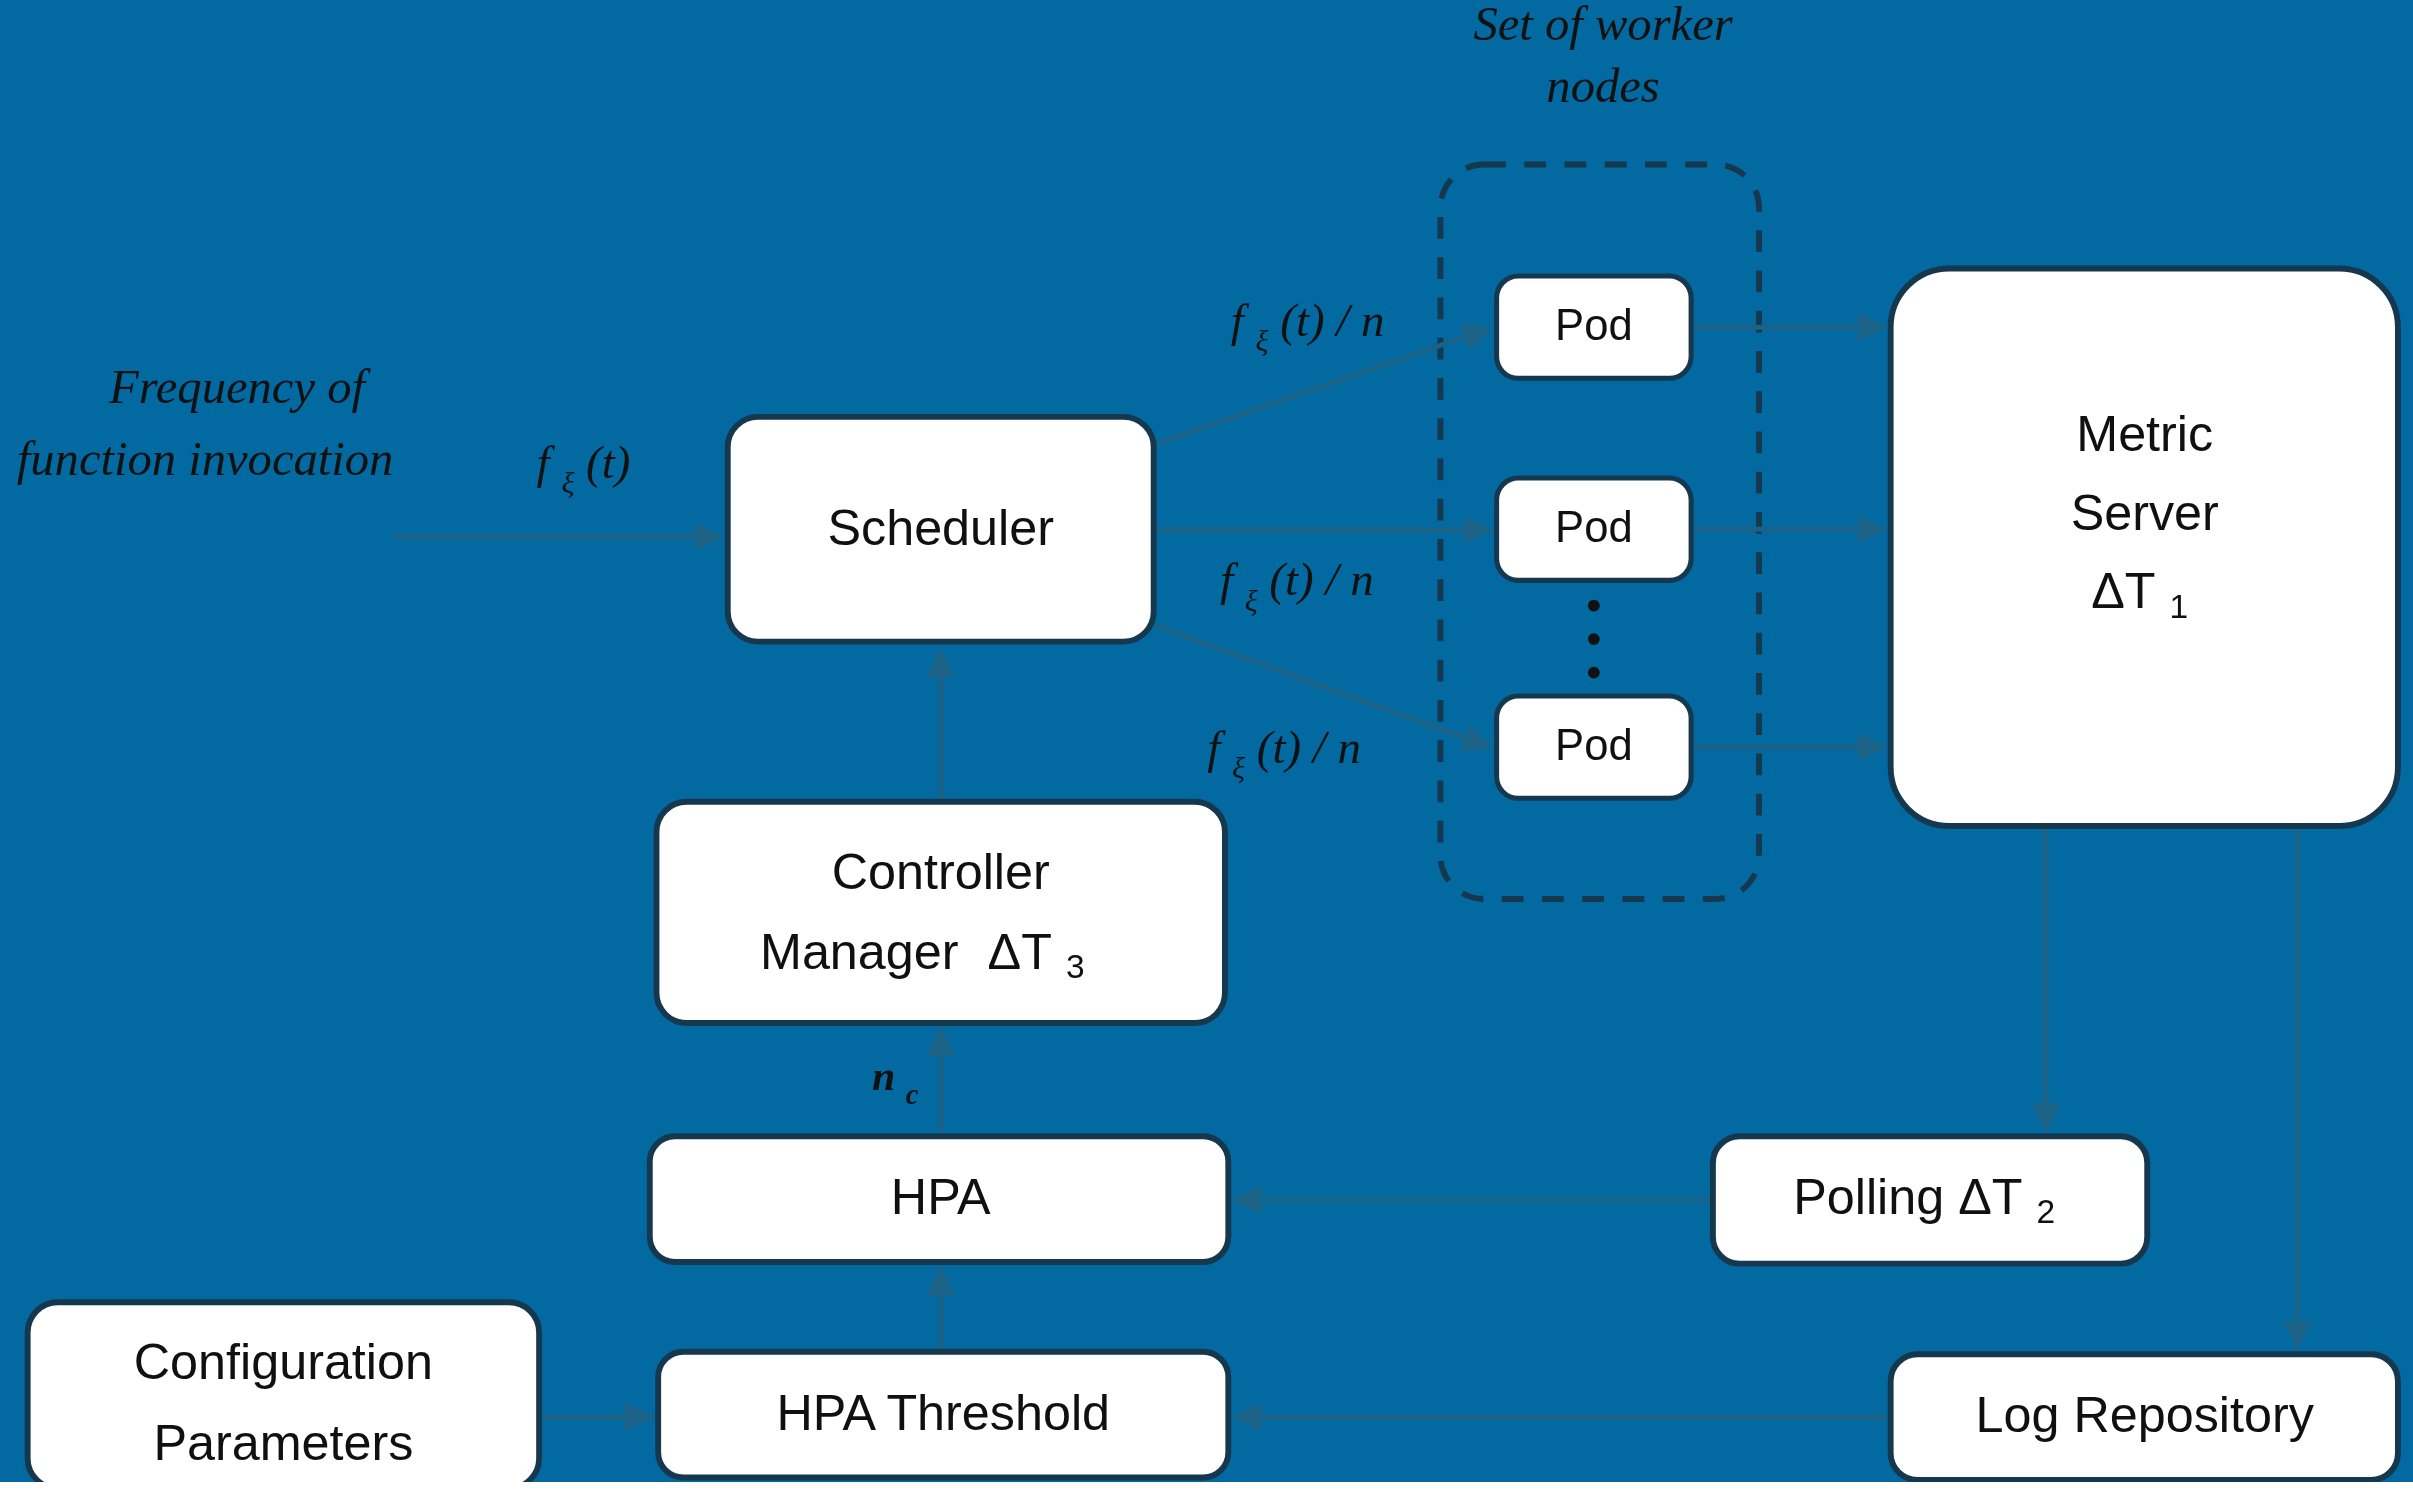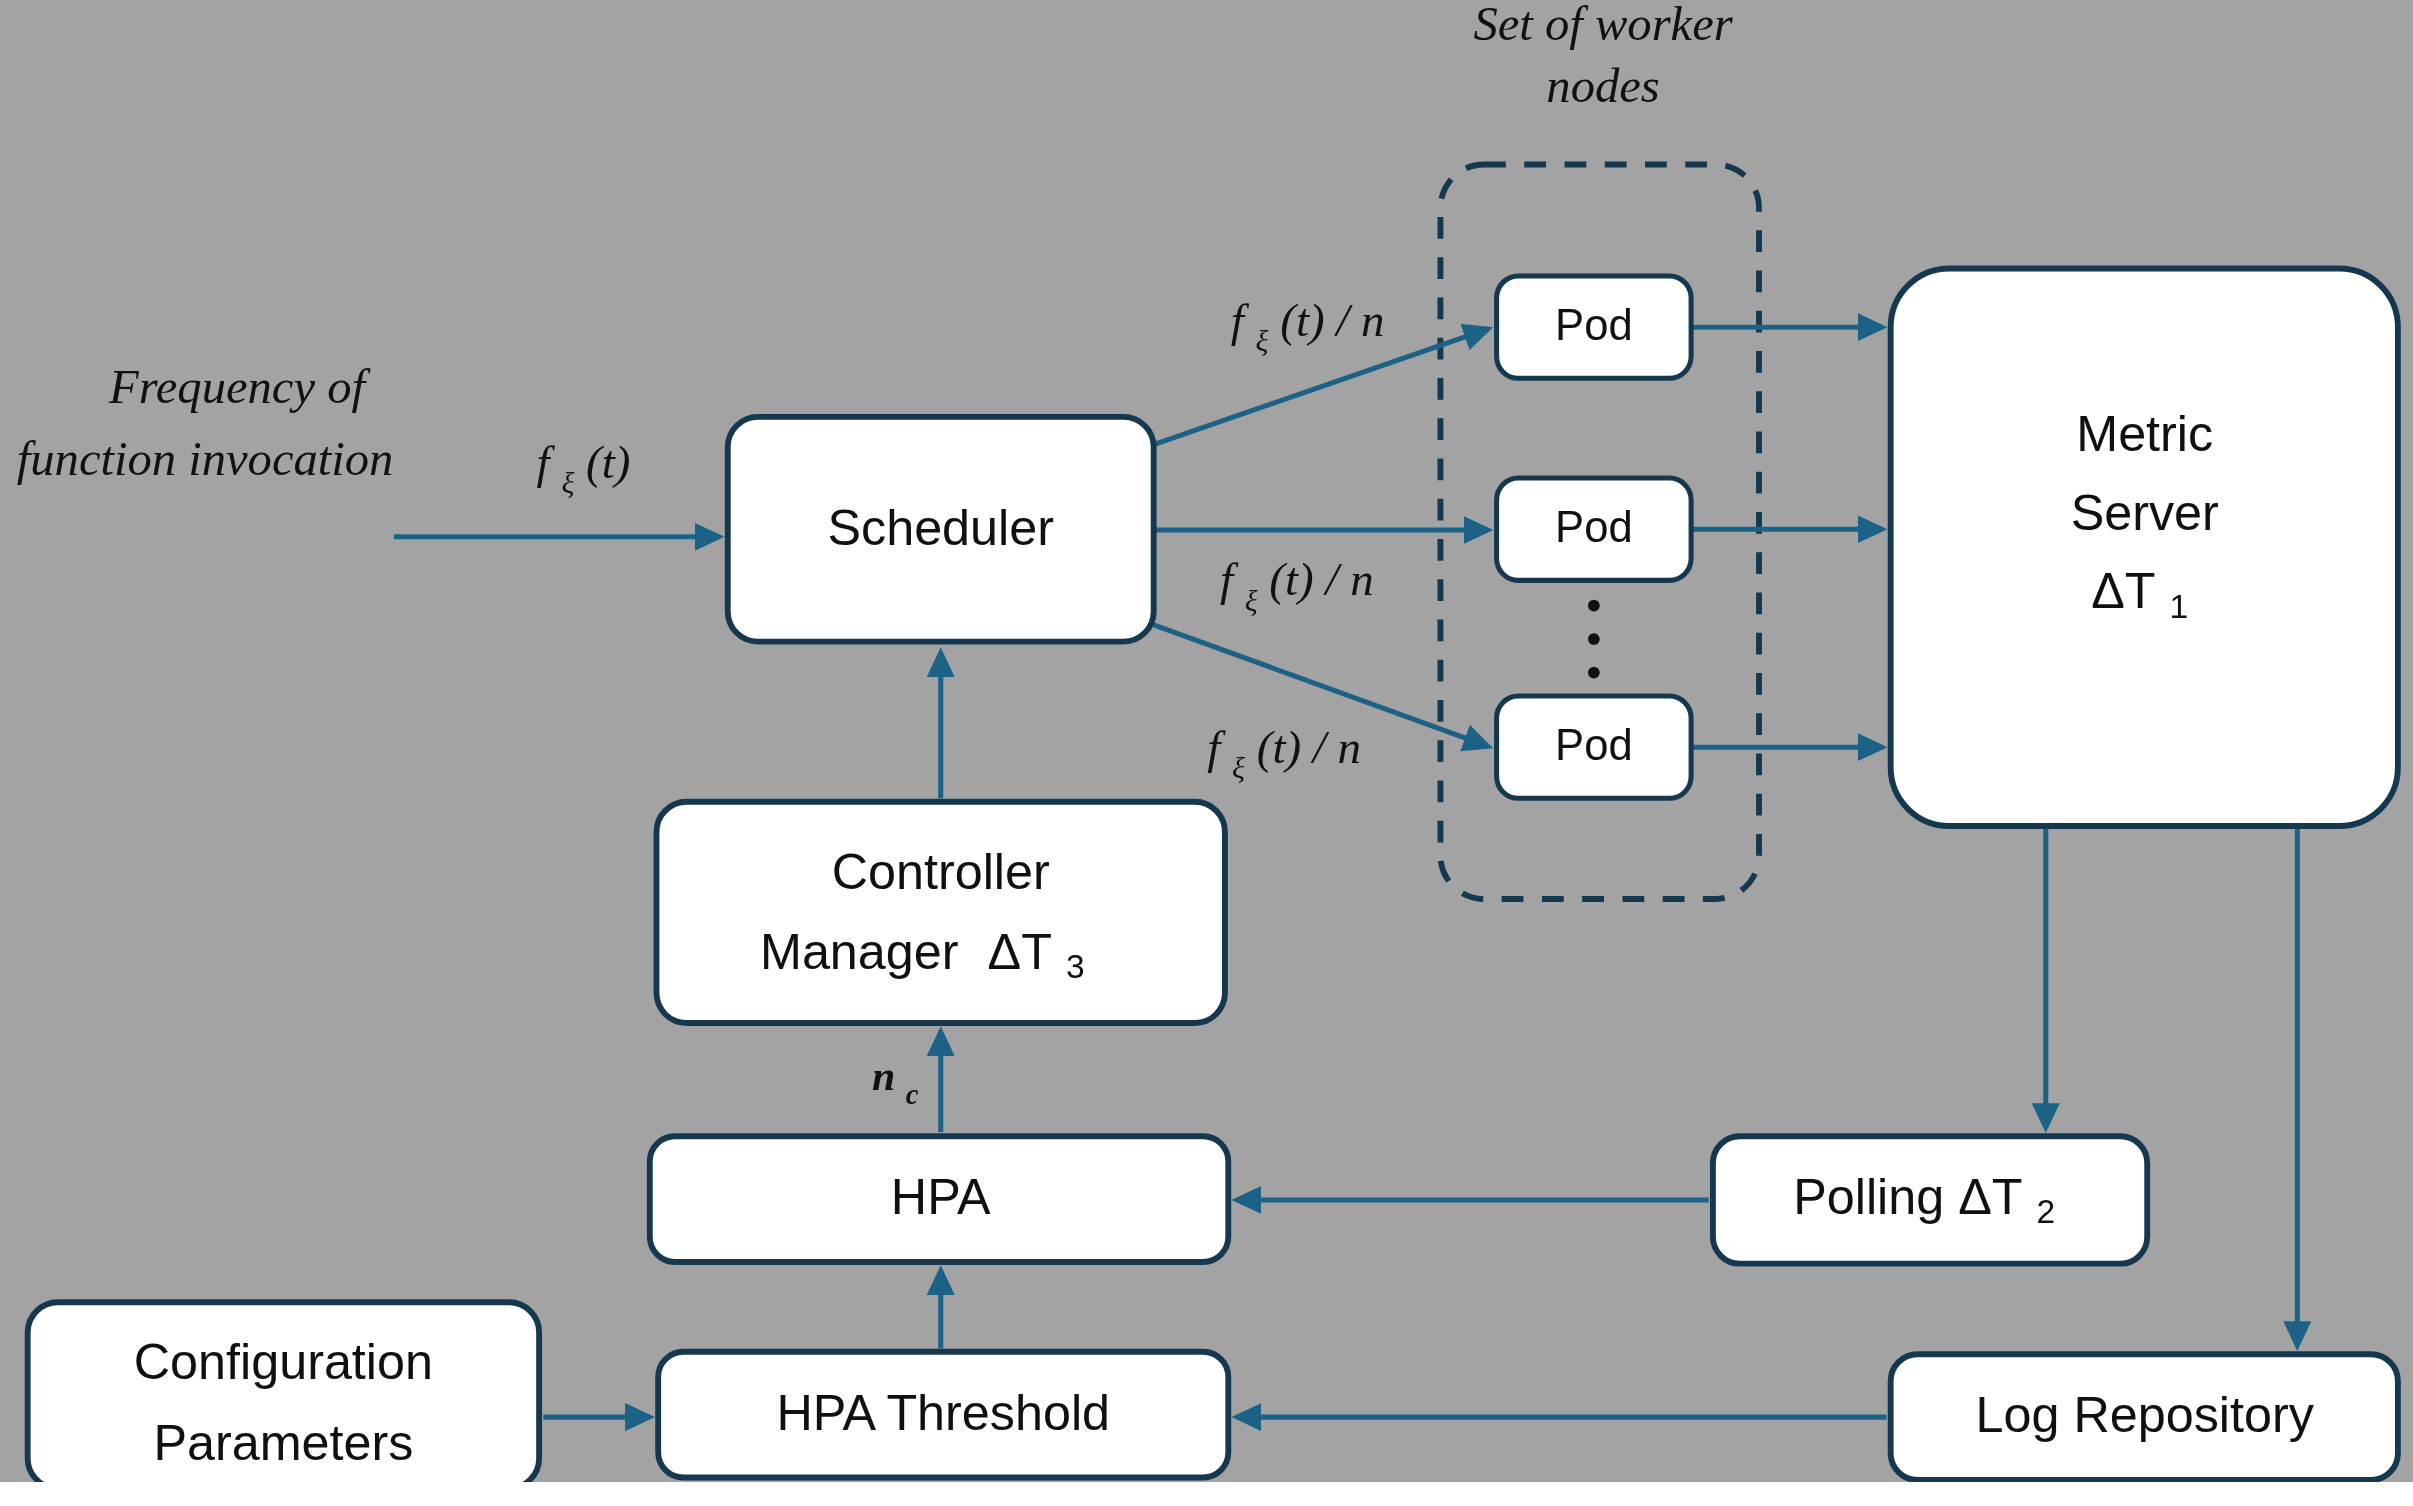--- a/index.html
+++ b/index.html
@@ -4,21 +4,21 @@
 <style>
   html, body {
     margin: 0;
     padding: 0;
     background: #ffffff;
   }
   #stage {
     position: relative;
     width: 2413px;
     height: 1482px;
-    background: #a3a3a3;
+    background: #0369a1;
     overflow: hidden;
     font-family: "Liberation Sans", sans-serif;
   }
   svg.diagram {
     position: absolute;
     left: 0;
     top: 0;
     width: 2413px;
     height: 1507px;
   }

